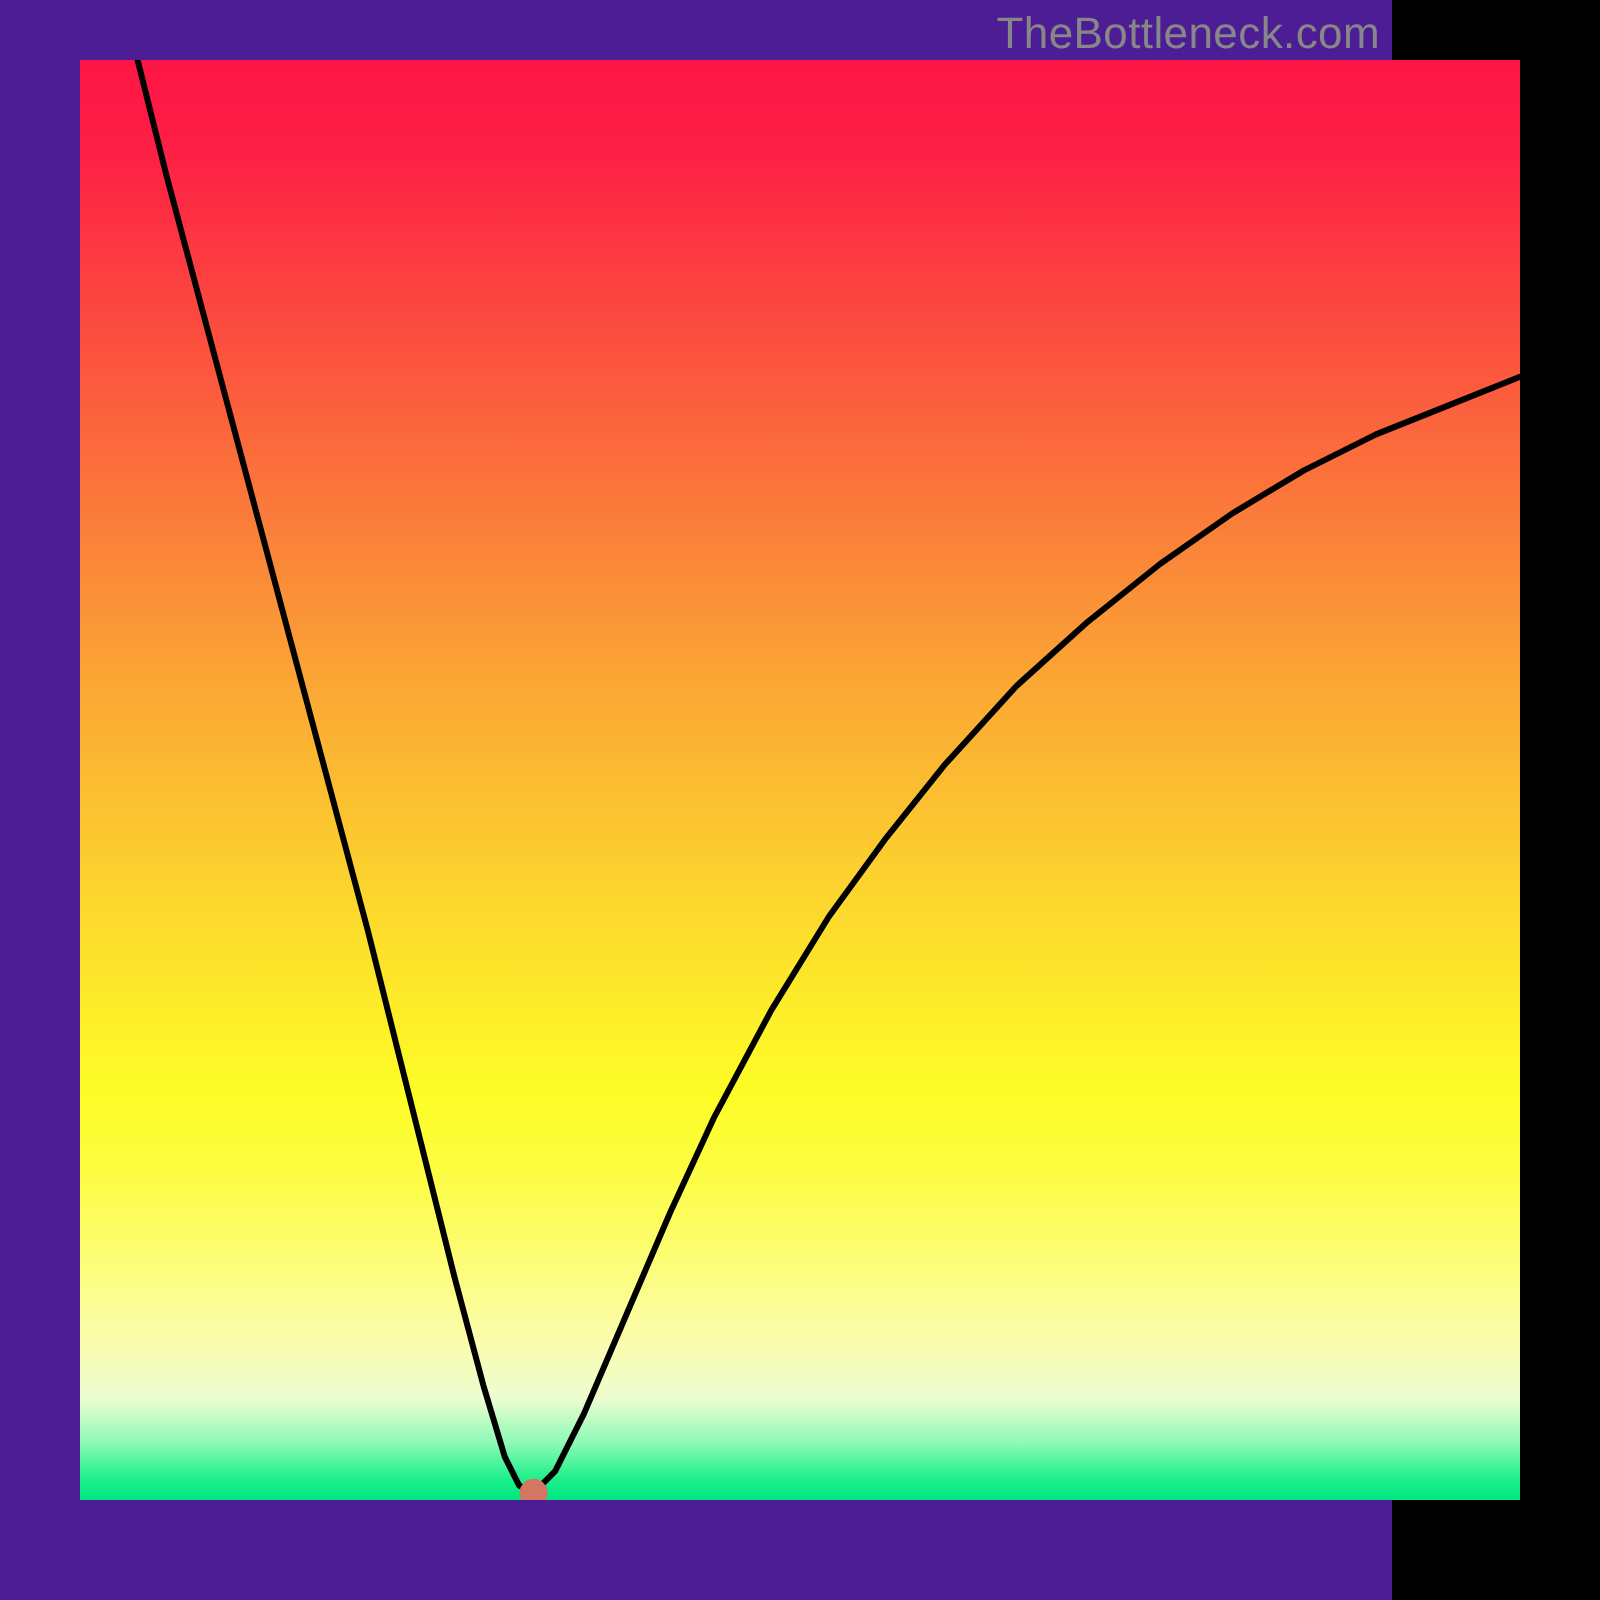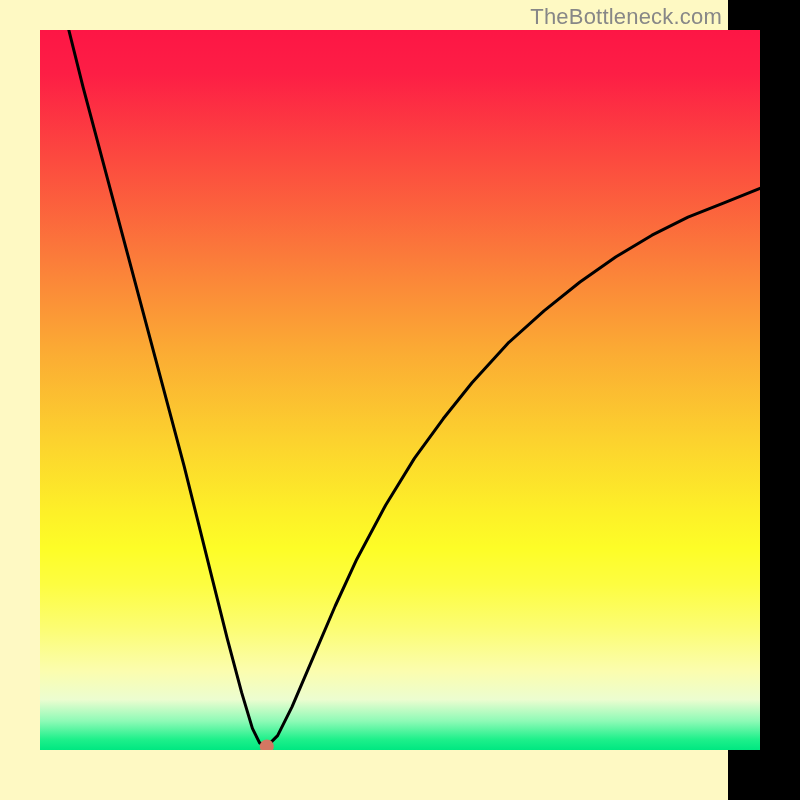--- a/index.html
+++ b/index.html
@@ -8,22 +8,21 @@
     width: 800px;
     height: 800px;
     background: #000;
     font-family: Arial, Helvetica, sans-serif;
     overflow: hidden;
   }
   .frame {
     position: relative;
     width: 696px;
     height: 800px;
-    background: #fef9c3;
-    padding-left: 32px;
+    background: #4c1d95;
   }
   .plot {
     position: absolute;
     left: 40px;
     top: 30px;
     width: 720px;
     height: 720px;
     background: linear-gradient(
       to bottom,
       #fd1645 0%,

